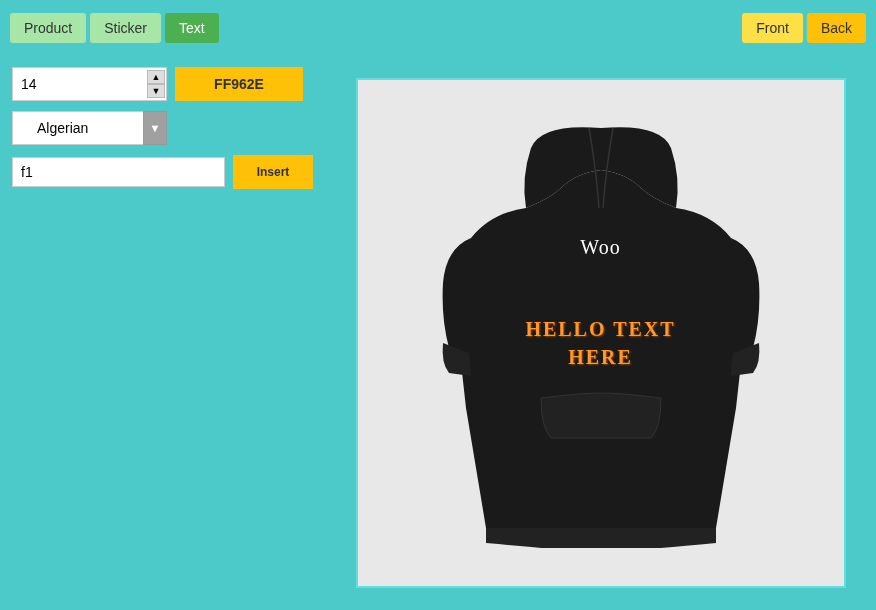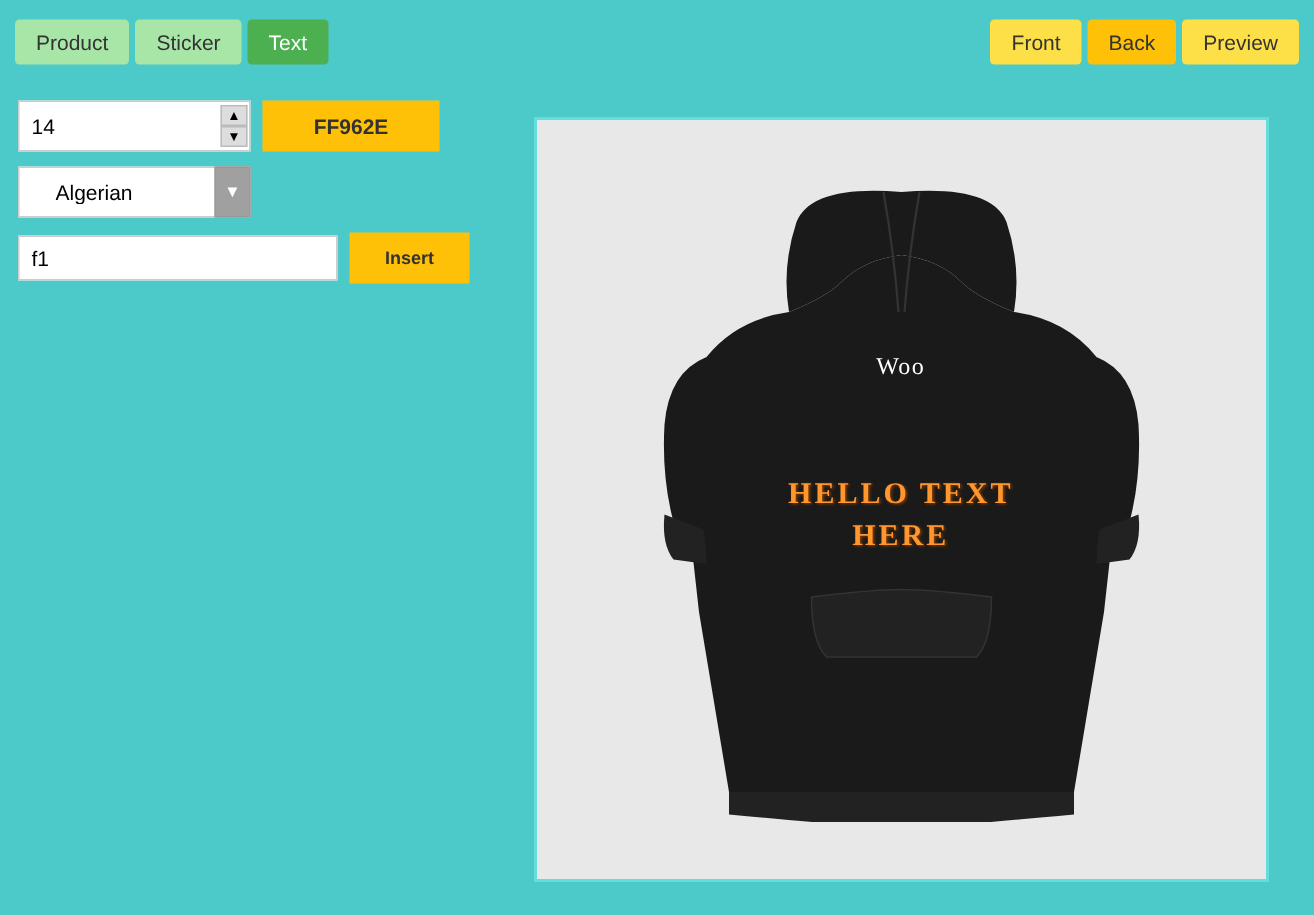--- a/index.html
+++ b/index.html
@@ -21,21 +21,21 @@
 
     
     .left-panel { width: 325px; background: #4cc9c9; padding: 12px; display: flex; flex-direction: column; gap: 10px; flex-shrink: 0; }
 
     .font-size-row { display: flex; gap: 8px; align-items: center; }
     .font-size-input-wrapper { position: relative; display: flex; align-items: center; }
     .font-size-input { width: 155px; height: 34px; padding: 4px 24px 4px 8px; border: 1px solid #ccc; font-size: 14px; background: white; }
     .spinner-buttons { display: flex; flex-direction: column; position: absolute; right: 2px; }
     .spinner-btn { width: 18px; height: 14px; background: #ddd; border: 1px solid #bbb; cursor: pointer; display: flex; align-items: center; justify-content: center; font-size: 9px; line-height: 1; padding: 0; }
 
-    .color-btn { width: 118px; height: 34px; background: #ffc107; border: none; cursor: pointer; font-size: 14px; font-weight: bold; color: #333; display: flex; align-items: center; justify-content: center; }
+    .color-btn { width: 128px; height: 34px; background: #ffc107; border: none; cursor: pointer; font-size: 14px; font-weight: bold; color: #333; display: flex; align-items: center; justify-content: center; }
 
     .font-family-row { display: flex; gap: 8px; align-items: center; }
     .font-family-select { width: 155px; height: 34px; padding: 4px 24px; border: 1px solid #ccc; font-size: 14px; background: white; appearance: none; -webkit-appearance: none; }
     .font-family-wrapper { position: relative; display: inline-block; }
     .font-family-arrow { position: absolute; right: 0; top: 0; width: 24px; height: 34px; background: #a0a0a0; border: 1px solid #999; display: flex; align-items: center; justify-content: center; cursor: pointer; font-size: 11px; color: white; pointer-events: none; }
 
     .text-textarea { width: 100%; height: 70px; padding: 8px; border: 1px solid #ccc; font-size: 14px; color: #2196f3; resize: both; font-family: Arial, sans-serif; }
 
     .insert-row { display: flex; gap: 8px; align-items: center; }
     .insert-text-input { flex: 1; height: 30px; padding: 4px 8px; border: 1px solid #ccc; font-size: 14px; background: white; }
@@ -65,41 +65,40 @@
       line-height: 1.4;
       pointer-events: none;
       width: 160px;
     }
 
     .woo-text {
       position: absolute;
       top: 31%;
       left: 50%;
       transform: translateX(-50%);
-      font-size: 16px;
+      font-size: 20px;
       color: white;
       font-family: 'Georgia', serif;
       font-weight: normal;
       letter-spacing: 1px;
     }
   </style>
 </head>
 <body>
 
 <div class="app-container">
 
   <div class="top-nav">
     <button class="nav-tab">Product</button>
     <button class="nav-tab">Sticker</button>
     <button class="nav-tab active">Text</button>
     <div class="nav-separator"></div>
     <div class="right-tabs">
       <button class="nav-tab-right">Front</button>
       <button class="nav-tab-right active">Back</button>
-      <button class="nav-tab-right">Preview</button>
     </div>
   </div>
 
   <div class="main-content">
 
     <div class="left-panel">
 
       <div class="font-size-row">
         <div class="font-size-input-wrapper">
           <input type="text" class="font-size-input" value="14" style="">

